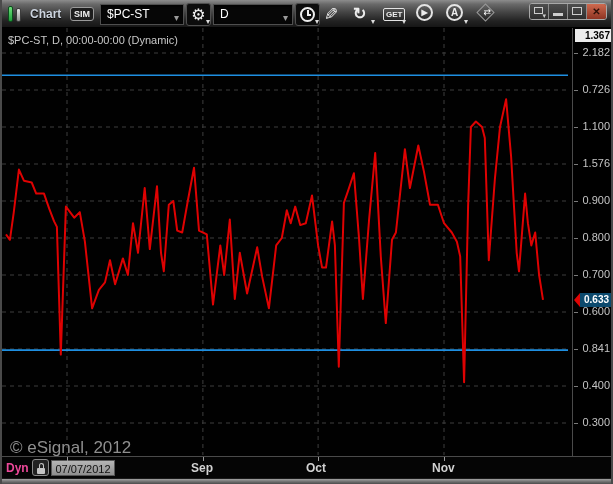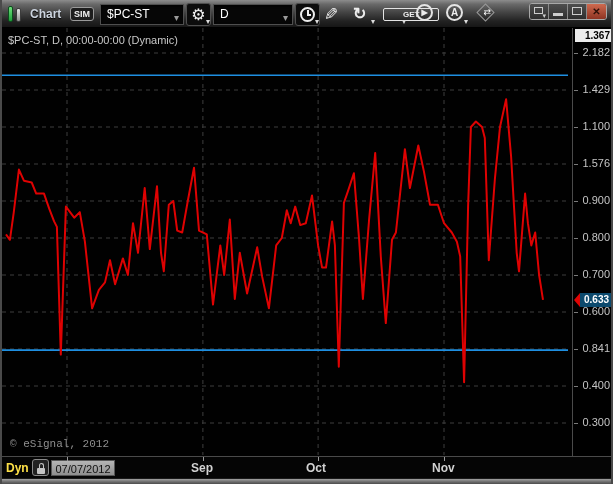--- a/index.html
+++ b/index.html
@@ -25,55 +25,55 @@
     border-radius:3px;color:#f0f0f0;text-align:center;}
   .gear-btn{left:184px;font-size:16px;line-height:21px;}
   .clock-btn{left:293px;}
   .mini-caret{position:absolute;right:0;bottom:-1px;font-size:8px;color:#ddd;line-height:8px;}
   .clockface{position:relative;margin:3px auto 0;width:15px;height:15px;border:2px solid #ededed;border-radius:50%;}
   .clockface::before{content:"";position:absolute;left:4.5px;top:1px;width:2px;height:5px;background:#ededed;}
   .clockface::after{content:"";position:absolute;left:5px;top:4.5px;width:4px;height:2px;background:#ededed;}
   .tb-icon{position:absolute;top:4px;color:#ededed;text-align:center;}
   .pencil-i{left:322px;font-size:17px;transform:scaleX(-1);}
   .refresh-i{left:351px;font-size:16px;font-weight:bold;}
-  .get-i{left:381px;top:8px;border:1px solid #e4e4e4;border-radius:2px;font-size:8px;font-weight:bold;padding:0 19px;line-height:11px;}
+  .get-i{left:381px;top:8px;border:1px solid #e4e4e4;border-radius:2px;font-size:8px;font-weight:bold;padding:0 2px;line-height:11px;}
   .circle-i{border:2px solid #e4e4e4;border-radius:50%;width:17px;height:17px;line-height:13px;font-size:8px;font-weight:bold;}
   .play-i{left:414px;}
   .a-i{left:444px;font-size:10px;}
   .diamond-i{left:477px;top:6px;width:13px;height:13px;background:linear-gradient(135deg,#666,#222);border:1px solid #999;transform:rotate(45deg);}
   .diamond-i span{position:absolute;left:0;top:-1px;width:13px;text-align:center;font-size:9px;color:#fff;transform:rotate(-45deg);}
   .rel-caret{position:absolute;font-size:8px;color:#ddd;}
   .win-controls{position:absolute;right:4px;top:3px;height:17px;border:1px solid #a8a8a8;border-radius:3px;
     background:#3a3a3a;display:flex;overflow:hidden;}
   .wc{width:19px;height:15px;border-right:1px solid #8a8a8a;background:linear-gradient(180deg,#4e4e4e,#2e2e2e);
     position:relative;color:#d8d8d8;text-align:center;}
   .wc:last-child{border-right:none;}
   .wc-pop-glyph{position:absolute;left:4px;top:3px;width:9px;height:7px;border:1px solid #ccc;}
   .wc-pop-arrow{position:absolute;right:2px;bottom:0;font-size:7px;color:#ccc;line-height:6px;}
   .wc-min-glyph{position:absolute;left:4px;bottom:3px;width:10px;height:3px;background:#ccc;}
   .wc-max-glyph{position:absolute;left:4px;top:3px;width:10px;height:8px;border:1.5px solid #ccc;}
   .wc-close{background:linear-gradient(180deg,#cf6a4f,#8e3423);font-weight:bold;font-size:10px;line-height:15px;color:#2c0f08;}
   
   .plot{position:absolute;left:0px;top:28px;width:570px;height:428px;background:#010101;}
   .plot svg{position:absolute;left:0;top:0;}
   .overlay-label{position:absolute;left:6px;top:6px;font-size:11px;color:#c8c8c8;text-align:center;}
-  .copyright{position:absolute;left:8px;top:410px;font-size:11px;color:#8f8f8f;font-family:Liberation Mono, monospace;}
+  .copyright{position:absolute;left:8px;top:410px;font-size:17px;color:#8f8f8f;}
   
   .axis{position:absolute;left:570px;top:28px;width:41px;height:428px;background:#000;border-left:1px solid #4a4a4a;}
   .ytick{position:absolute;right:3px;font-size:11px;color:#c4c4c4;}
   .ytick-dash{position:absolute;left:1px;width:4px;height:1px;background:#7a7a7a;}
   .axis-max-box{position:absolute;left:2px;top:1px;right:1px;height:13px;background:#ececec;color:#000;
     font-size:10px;font-weight:bold;text-align:right;padding-right:2px;line-height:13px;}
   .last-price{position:absolute;left:7px;width:33px;height:14px;background:#0c4a6e;color:#fff;
     font-size:10px;font-weight:bold;text-align:center;line-height:14px;}
   .last-price::before{content:"";position:absolute;left:-6px;top:0;border-top:7px solid transparent;
     border-bottom:7px solid transparent;border-right:6px solid #e00404;}
   
   .bottombar{position:absolute;left:0;top:456px;width:609px;height:22px;background:#050505;border-top:1px solid #4a4a4a;}
-  .dyn-label{position:absolute;left:4px;top:4px;font-size:12px;font-weight:bold;color:#fde047;}
+  .dyn-label{position:absolute;left:4px;top:4px;font-size:12px;font-weight:bold;color:#ec4899;}
   .lock-btn{position:absolute;left:30px;top:2px;width:17px;height:17px;background:#222;
     border:1px solid #8a8a8a;border-radius:3px;}
   .lock-body{position:absolute;left:4px;top:8px;width:8px;height:6px;background:#c4c4c4;border-radius:1px;}
   .lock-shackle{position:absolute;left:5.5px;top:3px;width:5px;height:5px;border:1.5px solid #c4c4c4;border-bottom:none;border-radius:3px 3px 0 0;}
   .date-box{position:absolute;left:49px;top:3px;width:64px;height:16px;background:linear-gradient(180deg,#b5b5b5,#8e8e8e);
     color:#111;font-size:11px;text-align:center;line-height:16px;border:1px solid #555;}
   .month-label{position:absolute;top:4px;font-size:12px;font-weight:bold;color:#d2d2d2;}
   .month-tick{position:absolute;top:0;width:1px;height:4px;background:#999;}
   
   .bottomframe{position:absolute;left:0;top:478px;width:609px;height:6px;
@@ -157,21 +157,21 @@
     <div class="overlay-label">$PC-ST, D, 00:00-00:00 (Dynamic)</div>
     <div class="copyright">© eSignal, 2012</div>
   </div>
 
   <div class="axis" id="axis-panel">
     <div class="axis-max-box">1.367</div>
     <div class="last-price" id="last-price-box" style="top: 265px;">0.633</div>
   <div class="ytick-dash" style="top: 25px;"></div>
       <div class="ytick" style="top: 18px;">2.182</div>
       <div class="ytick-dash" style="top: 62px;"></div>
-      <div class="ytick" style="top: 55px;">1.429</div>
+      <div class="ytick" style="top: 55px;">0.726</div>
       <div class="ytick-dash" style="top: 99px;"></div>
       <div class="ytick" style="top: 92px;">1.100</div>
       <div class="ytick-dash" style="top: 136px;"></div>
       <div class="ytick" style="top: 129px;">1.576</div>
       <div class="ytick-dash" style="top: 173px;"></div>
       <div class="ytick" style="top: 166px;">0.900</div>
       <div class="ytick-dash" style="top: 210px;"></div>
       <div class="ytick" style="top: 203px;">0.800</div>
       <div class="ytick-dash" style="top: 247px;"></div>
       <div class="ytick" style="top: 240px;">0.700</div>

